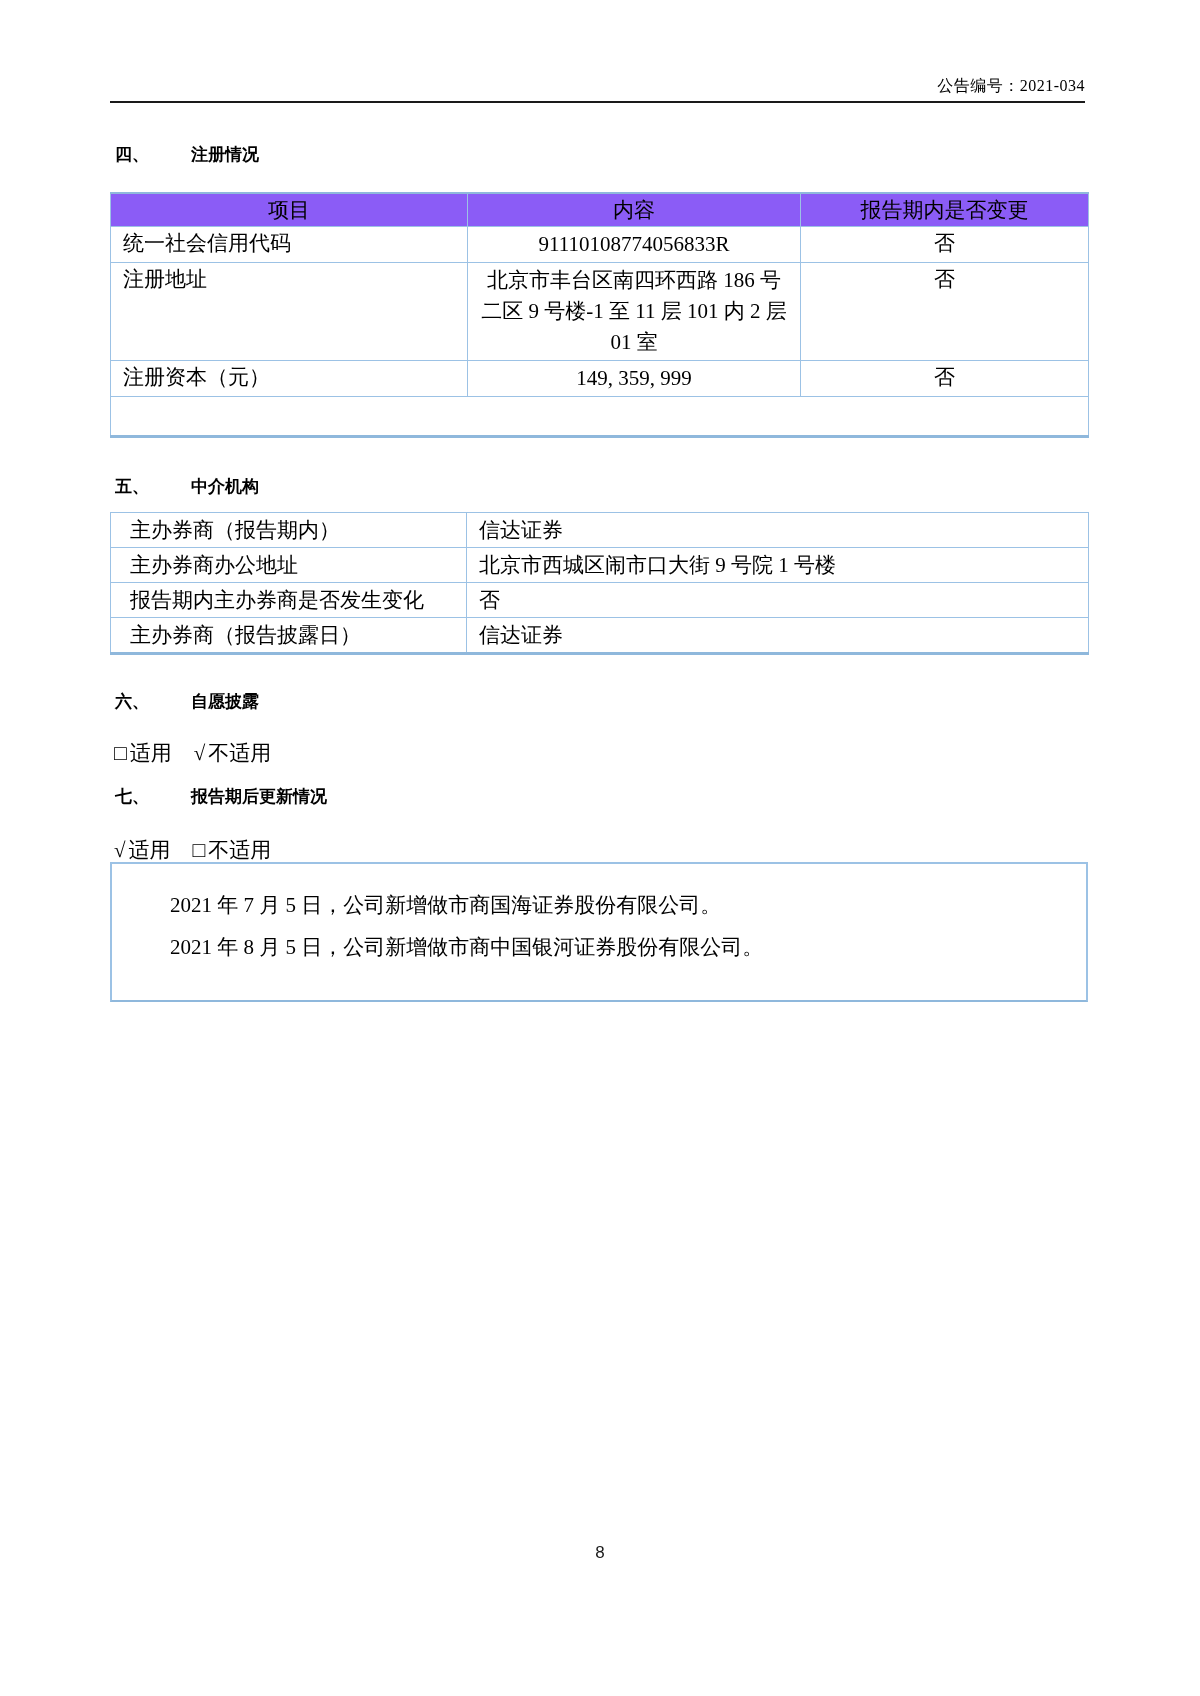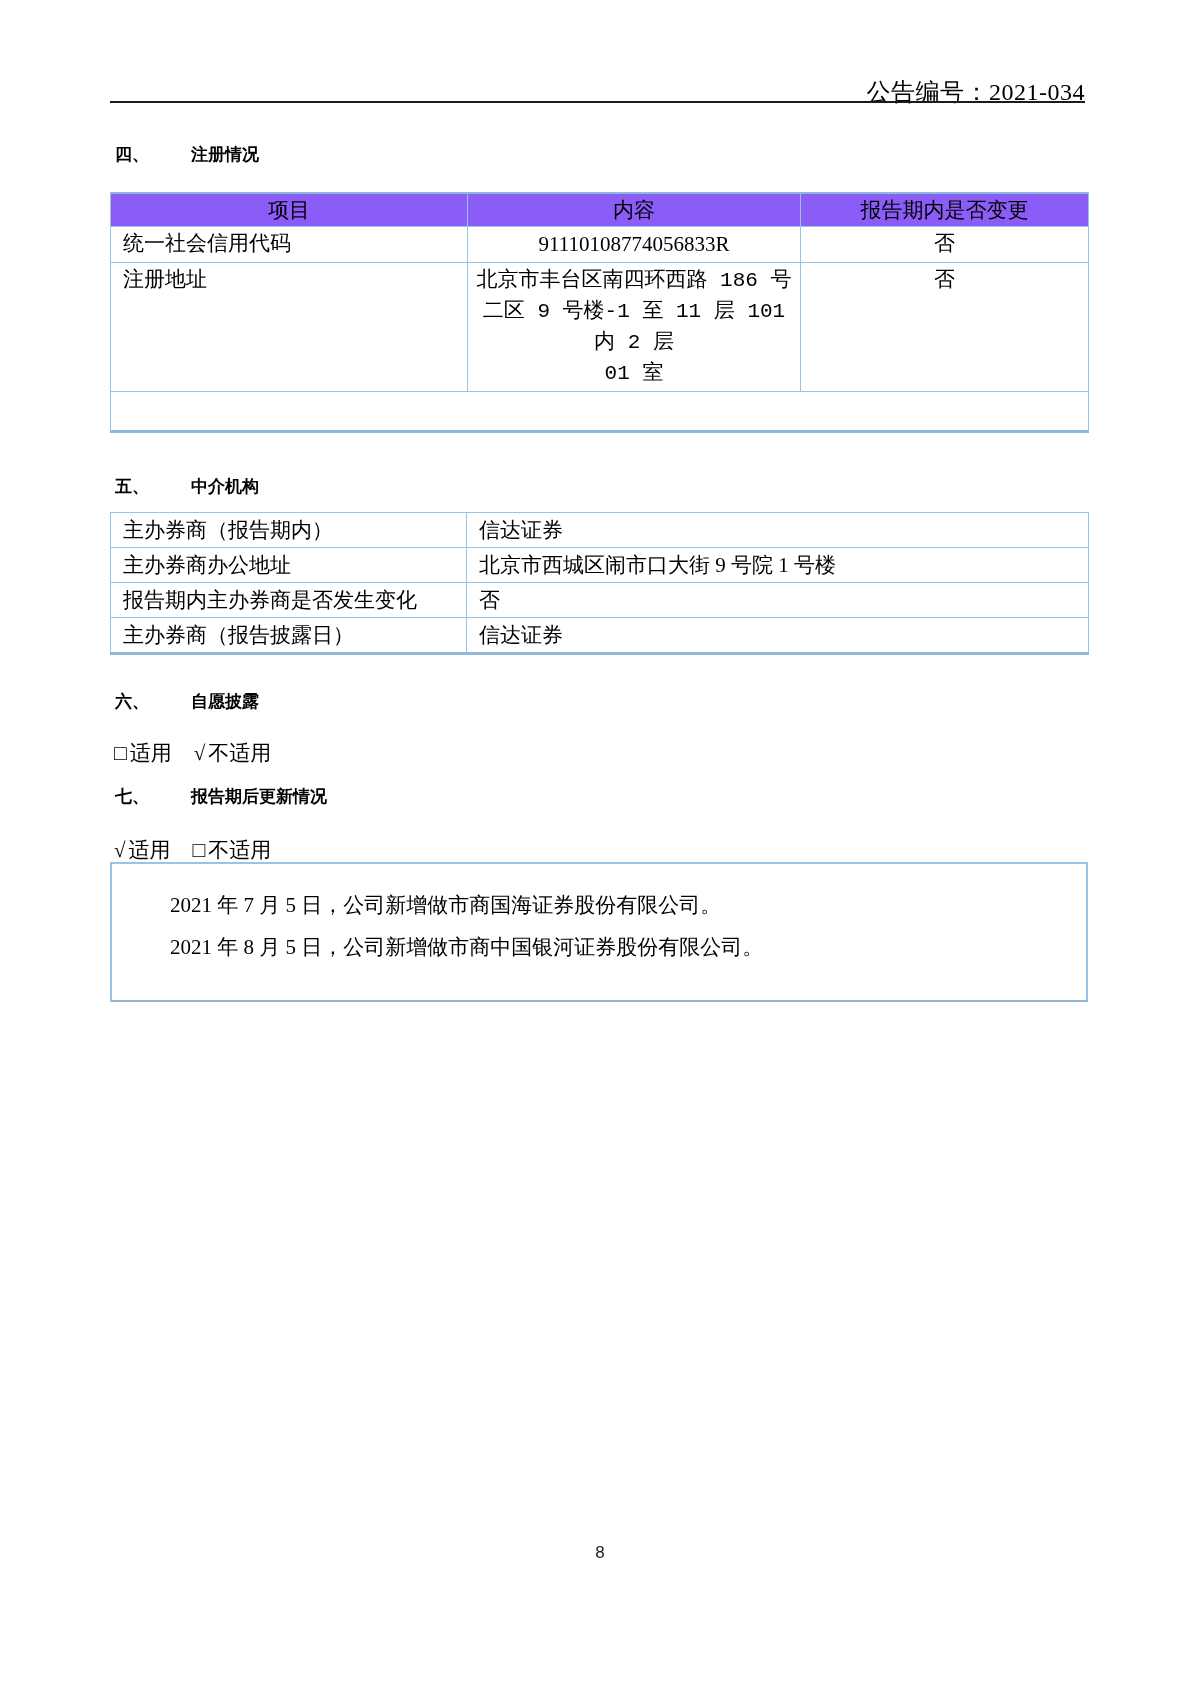--- a/index.html
+++ b/index.html
@@ -3,21 +3,21 @@
 <meta charset="utf-8">
 <style>
   html,body{margin:0;padding:0;background:#ffffff;}
   .page{
     position:relative;width:1200px;height:1696px;background:#ffffff;overflow:hidden;
     font-family:"Liberation Serif","DejaVu Serif",serif;color:#000;
   }
   
   .doc-header{
     position:absolute;top:76px;left:110px;width:975px;text-align:right;
-    font-size:24px;letter-spacing:0.5px;
+    font-size:16px;letter-spacing:0.5px;
   }
   .header-rule{
     position:absolute;top:101px;left:110px;width:975px;height:0;
     border-top:2.5px solid #1a1a1a;
   }
   
   .sec-heading{
     position:absolute;left:115px;font-size:17px;font-weight:bold;white-space:nowrap;
   }
   .sec-heading .num{display:inline-block;width:76px;}
@@ -31,21 +31,21 @@
   }
   table.doc-table tr.head-row th{
     background:#8b5cf6;text-align:center;height:27px;border-top:2px solid #8FB8DC;
   }
   .reg-table td{vertical-align:top;padding-top:5px;}
   .reg-table td.c-item{text-align:left;padding-left:12px;}
   .reg-table td.c-content{text-align:center;white-space:pre-line;line-height:31px;}
   .reg-table td.c-changed{text-align:center;}
   .reg-table tr.empty-row td{height:34px;border-bottom:3px solid #8FB8DC;}
   .mid-table td{height:30px;vertical-align:middle;}
-  .mid-table td.c-label{padding-left:12px;}
+  .mid-table td.c-label{padding-left:19px;}
   .mid-table td.c-value{padding-left:12px;}
   .mid-table tr.last-row td{border-bottom:3px solid #8FB8DC;}
   
   .opt-line{
     position:absolute;left:114px;font-size:21px;white-space:nowrap;
   }
   .opt-line .opt{margin-right:22px;}
   .opt-line .sym{margin-right:3px;}
   
   .update-box{
@@ -86,25 +86,30 @@
         <tr class="head-row">
       <th>项目</th>
       <th>内容</th>
       <th>报告期内是否变更</th>
     </tr>
     <tr style="height:33px;">
       <td class="c-item">统一社会信用代码</td>
       <td class="c-content">91110108774056833R</td>
       <td class="c-changed">否</td>
     </tr>
-    <tr style="height:95px;font-family:Liberation Mono, monospace;">
+    <tr style="height:95px;">
       <td class="c-item">注册地址</td>
       <td class="c-content">北京市丰台区南四环西路 186 号
 二区 9 号楼-1 至 11 层 101 内 2 层
 01 室</td>
+      <td class="c-changed">否</td>
+    </tr>
+    <tr style="height:30px;">
+      <td class="c-item">注册资本（元）</td>
+      <td class="c-content">149, 359, 999</td>
       <td class="c-changed">否</td>
     </tr>
     <tr class="empty-row">
       <td colspan="3"></td>
     </tr>
   </tbody>
     </table>
 
   <div class="sec-heading" style="top:475px;">
     <span class="num">五、</span><span>中介机构</span>

